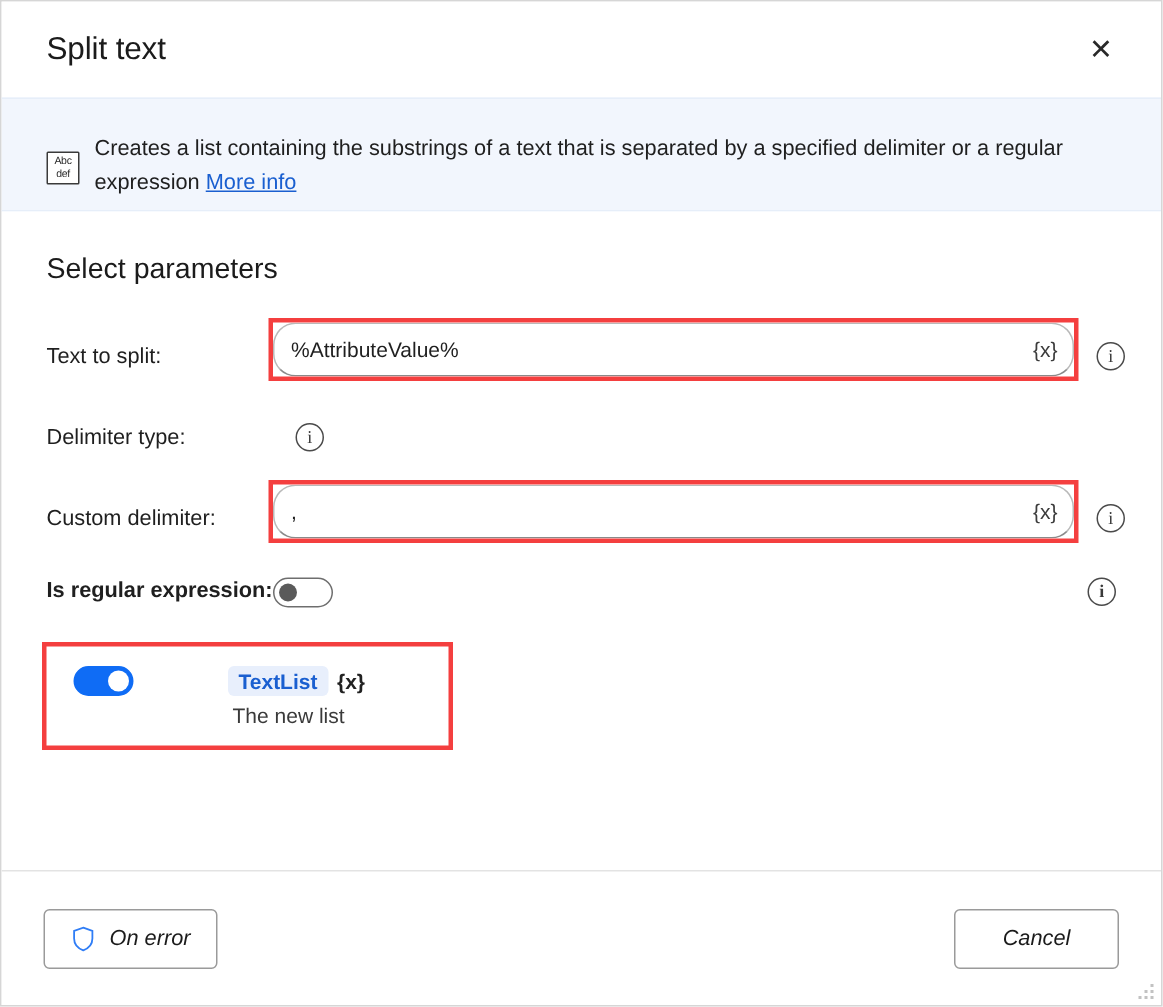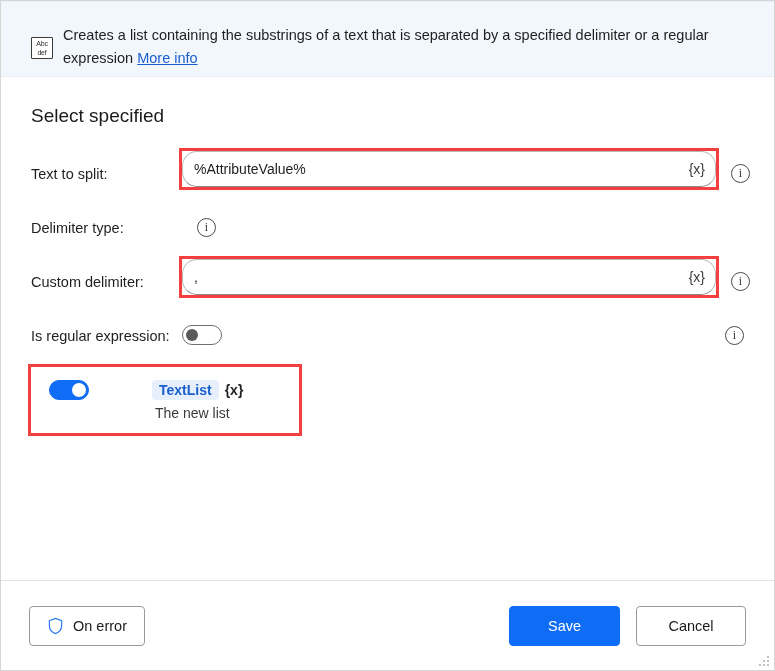--- a/index.html
+++ b/index.html
@@ -218,21 +218,21 @@
     border: 1px solid #0f6cf5;
   }
   .toggle.on .knob {
     position: absolute;
     right: 2px; top: 2px;
     width: 14px; height: 14px;
     border-radius: 50%;
     background: #ffffff;
   }
 
-  .toggle-row { align-items: center; }
+  .toggle-row { align-items: flex-start; font-weight: bold; }
   .toggle-spacer { flex: 1 1 auto; }
 
   
   .vars-header {
     display: flex;
     align-items: center;
     margin-top: 10px;
     cursor: pointer;
     width: max-content;
   }
@@ -310,20 +310,21 @@
     border-radius: 4px;
     font-size: 14.5px;
     display: inline-flex;
     align-items: center;
     justify-content: center;
     cursor: pointer;
     background: #ffffff;
     border: 1px solid #9a9a9a;
     color: #1b1b1b;
     padding: 0 16px;
+    font-style: italic;
   }
   .btn-onerror { gap: 9px; padding: 0 17px; }
   .shield-icon { display: block; }
   .footer-spacer { flex: 1 1 auto; }
   .btn-save {
     background: #0f6cf5;
     border: 1px solid #0f6cf5;
     color: #ffffff;
     width: 111px;
     padding: 0;
@@ -346,31 +347,37 @@
     width: 2px; height: 2px;
     background: #c2c2c2;
     display: block;
   }
 </style>
 </head>
 <body>
 
 <div class="dialog">
 
+  <div class="titlebar">
+    <div class="title-text">Split text</div>
+    <button class="close-btn">
+      <span class="close-glyph">✕</span>
+    </button>
+  </div>
 
   <div class="banner">
     <div class="banner-icon">
       <span>Abc</span>
       <span>def</span>
     </div>
     <div class="banner-text"><span>Creates a list containing the substrings of a text that is separated by a specified delimiter or a regular expression </span><span class="banner-link">More info</span></div>
   </div>
 
   <div class="body">
-    <div class="section-title">Select specified</div>
+    <div class="section-title">Select parameters</div>
 
     <div class="form">
 
       <div class="row">
         <div class="row-label">Text to split:</div>
         <div class="field-wrap highlight">
           <div class="field">
             <span class="field-value">%AttributeValue%</span>
             <span class="var-glyph">{x}</span>
           </div>
@@ -424,23 +431,20 @@
   <div class="footer">
     <div class="btn btn-onerror">
       <svg class="shield-icon" width="17" height="18" viewBox="0 0 17 18">
         <path d="M8.5 1.4 L14.6 3.6 L14.6 8.7 C14.6 12.4 11.9 15.3 8.5 16.6 C5.1 15.3 2.4 12.4 2.4 8.7 L2.4 3.6 Z" fill="none" stroke="#2f7df6" stroke-width="1.2"></path>
       </svg>
       <span>On error</span>
     </div>
 
     <div class="footer-spacer"></div>
 
-    <div class="btn btn-save">
-      <span>Save</span>
-    </div>
     <div class="btn btn-cancel">
       <span>Cancel</span>
     </div>
 
     <div class="resize-grip">
       <i style="right:0;bottom:0;"></i>
       <i style="right:4px;bottom:0;"></i>
       <i style="right:8px;bottom:0;"></i>
       <i style="right:0;bottom:4px;"></i>
       <i style="right:4px;bottom:4px;"></i>

